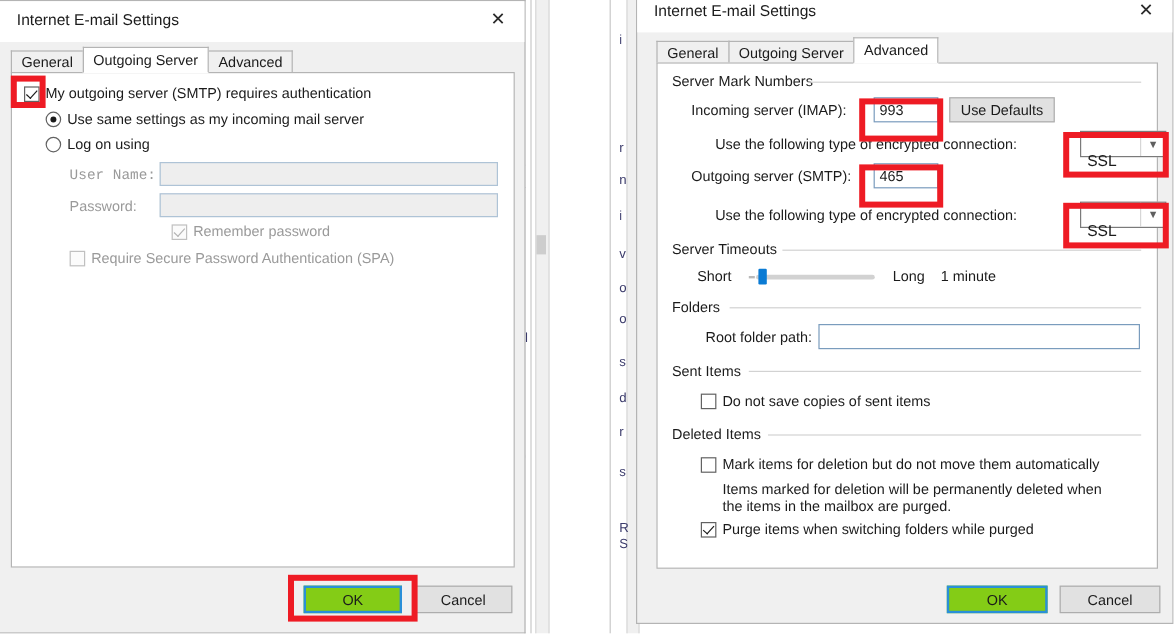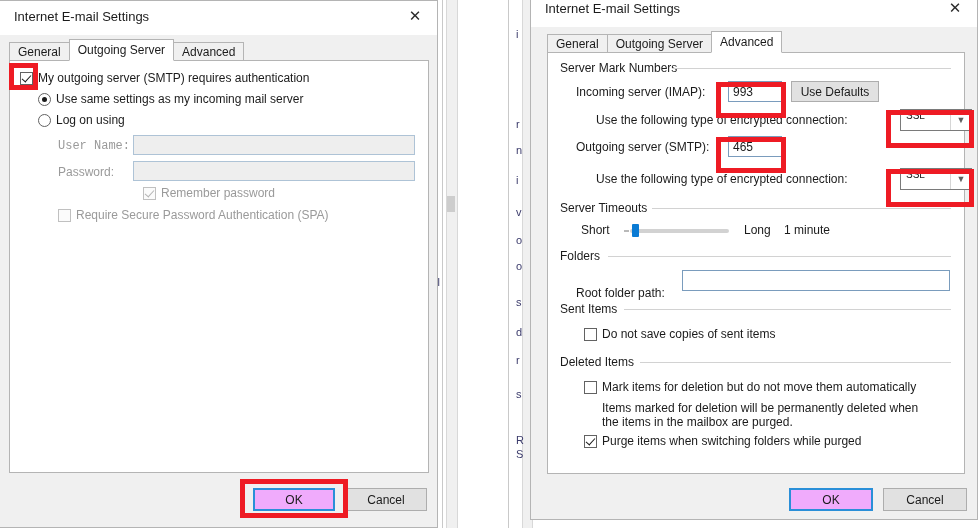--- a/index.html
+++ b/index.html
@@ -101,27 +101,27 @@
   }
   .tbox.dim{background:#eeeeee;border-color:#aec3d6;}
 
   .btn{
     position:absolute;box-sizing:border-box;
     border:1px solid #adadad;background:#e1e1e1;
     font-size:12px;color:#1b1b1b;
     display:flex;align-items:center;justify-content:center;
     cursor:pointer;white-space:nowrap;
   }
-  .btn.default{border:2px solid #2a8fd8;background:#f0abfc;}
+  .btn.default{border:2px solid #2a8fd8;background:#84cc16;}
 
   .combo{
     position:absolute;box-sizing:border-box;
     border:1px solid #7a7a7a;background:#ffffff;cursor:pointer;
   }
-  .combo .cval{position:absolute;left:5px;top:0;font-size:10px;color:#1b1b1b;}
+  .combo .cval{position:absolute;left:5px;top:16px;font-size:13px;color:#1b1b1b;}
   .combo .carrow{
     position:absolute;right:0;top:0;bottom:0;width:20px;
     display:flex;align-items:center;justify-content:center;
     border-left:1px solid #d6d6d6;color:#5f5f5f;font-size:9px;
   }
 
   
   .grp-cap{position:absolute;font-size:12px;color:#1b1b1b;background:#ffffff;padding-right:5px;white-space:nowrap;}
   .grp-rule{position:absolute;height:1px;background:#d2d2d2;}
 
@@ -250,21 +250,21 @@
     <div class="lbl" style="left:33px;top:170px;">Short</div>
     <div class="sl-tick" style="left:76px;top:177px;"></div>
     <div class="sl-track" style="left:82px;top:176px;width:99px;"></div>
     <div class="sl-thumb" style="left:84px;top:171px;"></div>
     <div class="lbl" style="left:196px;top:170px;">Long</div>
     <div class="lbl" style="left:236px;top:170px;">1 minute</div>
 
     <div class="grp-cap" style="left:12px;top:196px;">Folders</div>
     <div class="grp-rule" style="left:60px;top:203px;width:343px;"></div>
 
-    <div class="lbl" style="left:28px;top:221px;margin-top:12px;">Root folder path:</div>
+    <div class="lbl" style="left:40px;top:221px;">Root folder path:</div>
     <input class="tbox" style="left: 134px; top: 217px; width: 268px; height: 21px;" value="">
 
     <div class="grp-cap" style="left:12px;top:249px;">Sent Items</div>
     <div class="grp-rule" style="left:76px;top:256px;width:327px;"></div>
 
     <div class="cb" style="left:36px;top:275px;"></div>
     <div class="lbl" style="left:54px;top:274px;">Do not save copies of sent items</div>
 
     <div class="grp-cap" style="left:12px;top:302px;">Deleted Items</div>
     <div class="grp-rule" style="left:92px;top:309px;width:311px;"></div>

